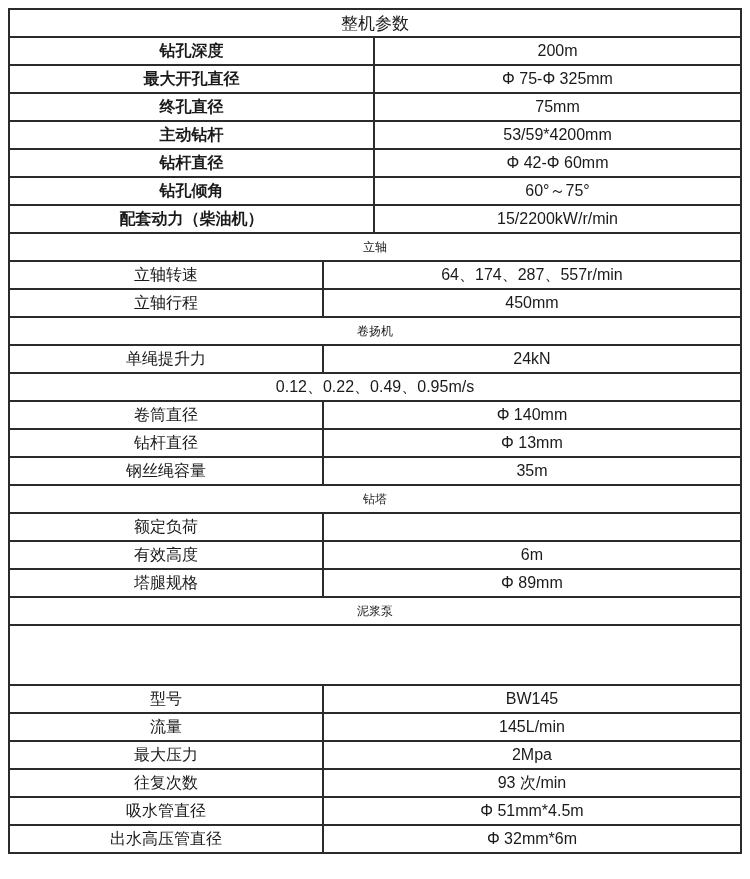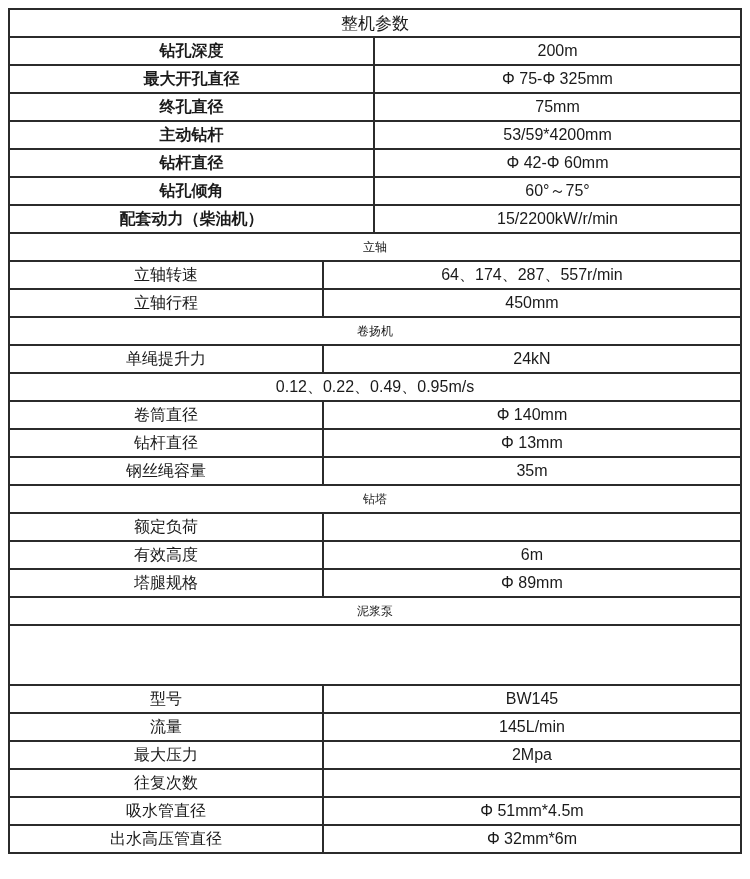--- a/index.html
+++ b/index.html
@@ -149,20 +149,21 @@
     <div class="row">
       <div class="cell label col-43">流量</div>
       <div class="cell value">145L/min</div>
     </div>
     <div class="row">
       <div class="cell label col-43">最大压力</div>
       <div class="cell value">2Mpa</div>
     </div>
     <div class="row">
       <div class="cell label col-43">往复次数</div>
+      <div class="cell value">93 次/min</div>
     </div>
     <div class="row">
       <div class="cell label col-43">吸水管直径</div>
       <div class="cell value">Φ 51mm*4.5m</div>
     </div>
     <div class="row">
       <div class="cell label col-43">出水高压管直径</div>
       <div class="cell value">Φ 32mm*6m</div>
     </div>
 

